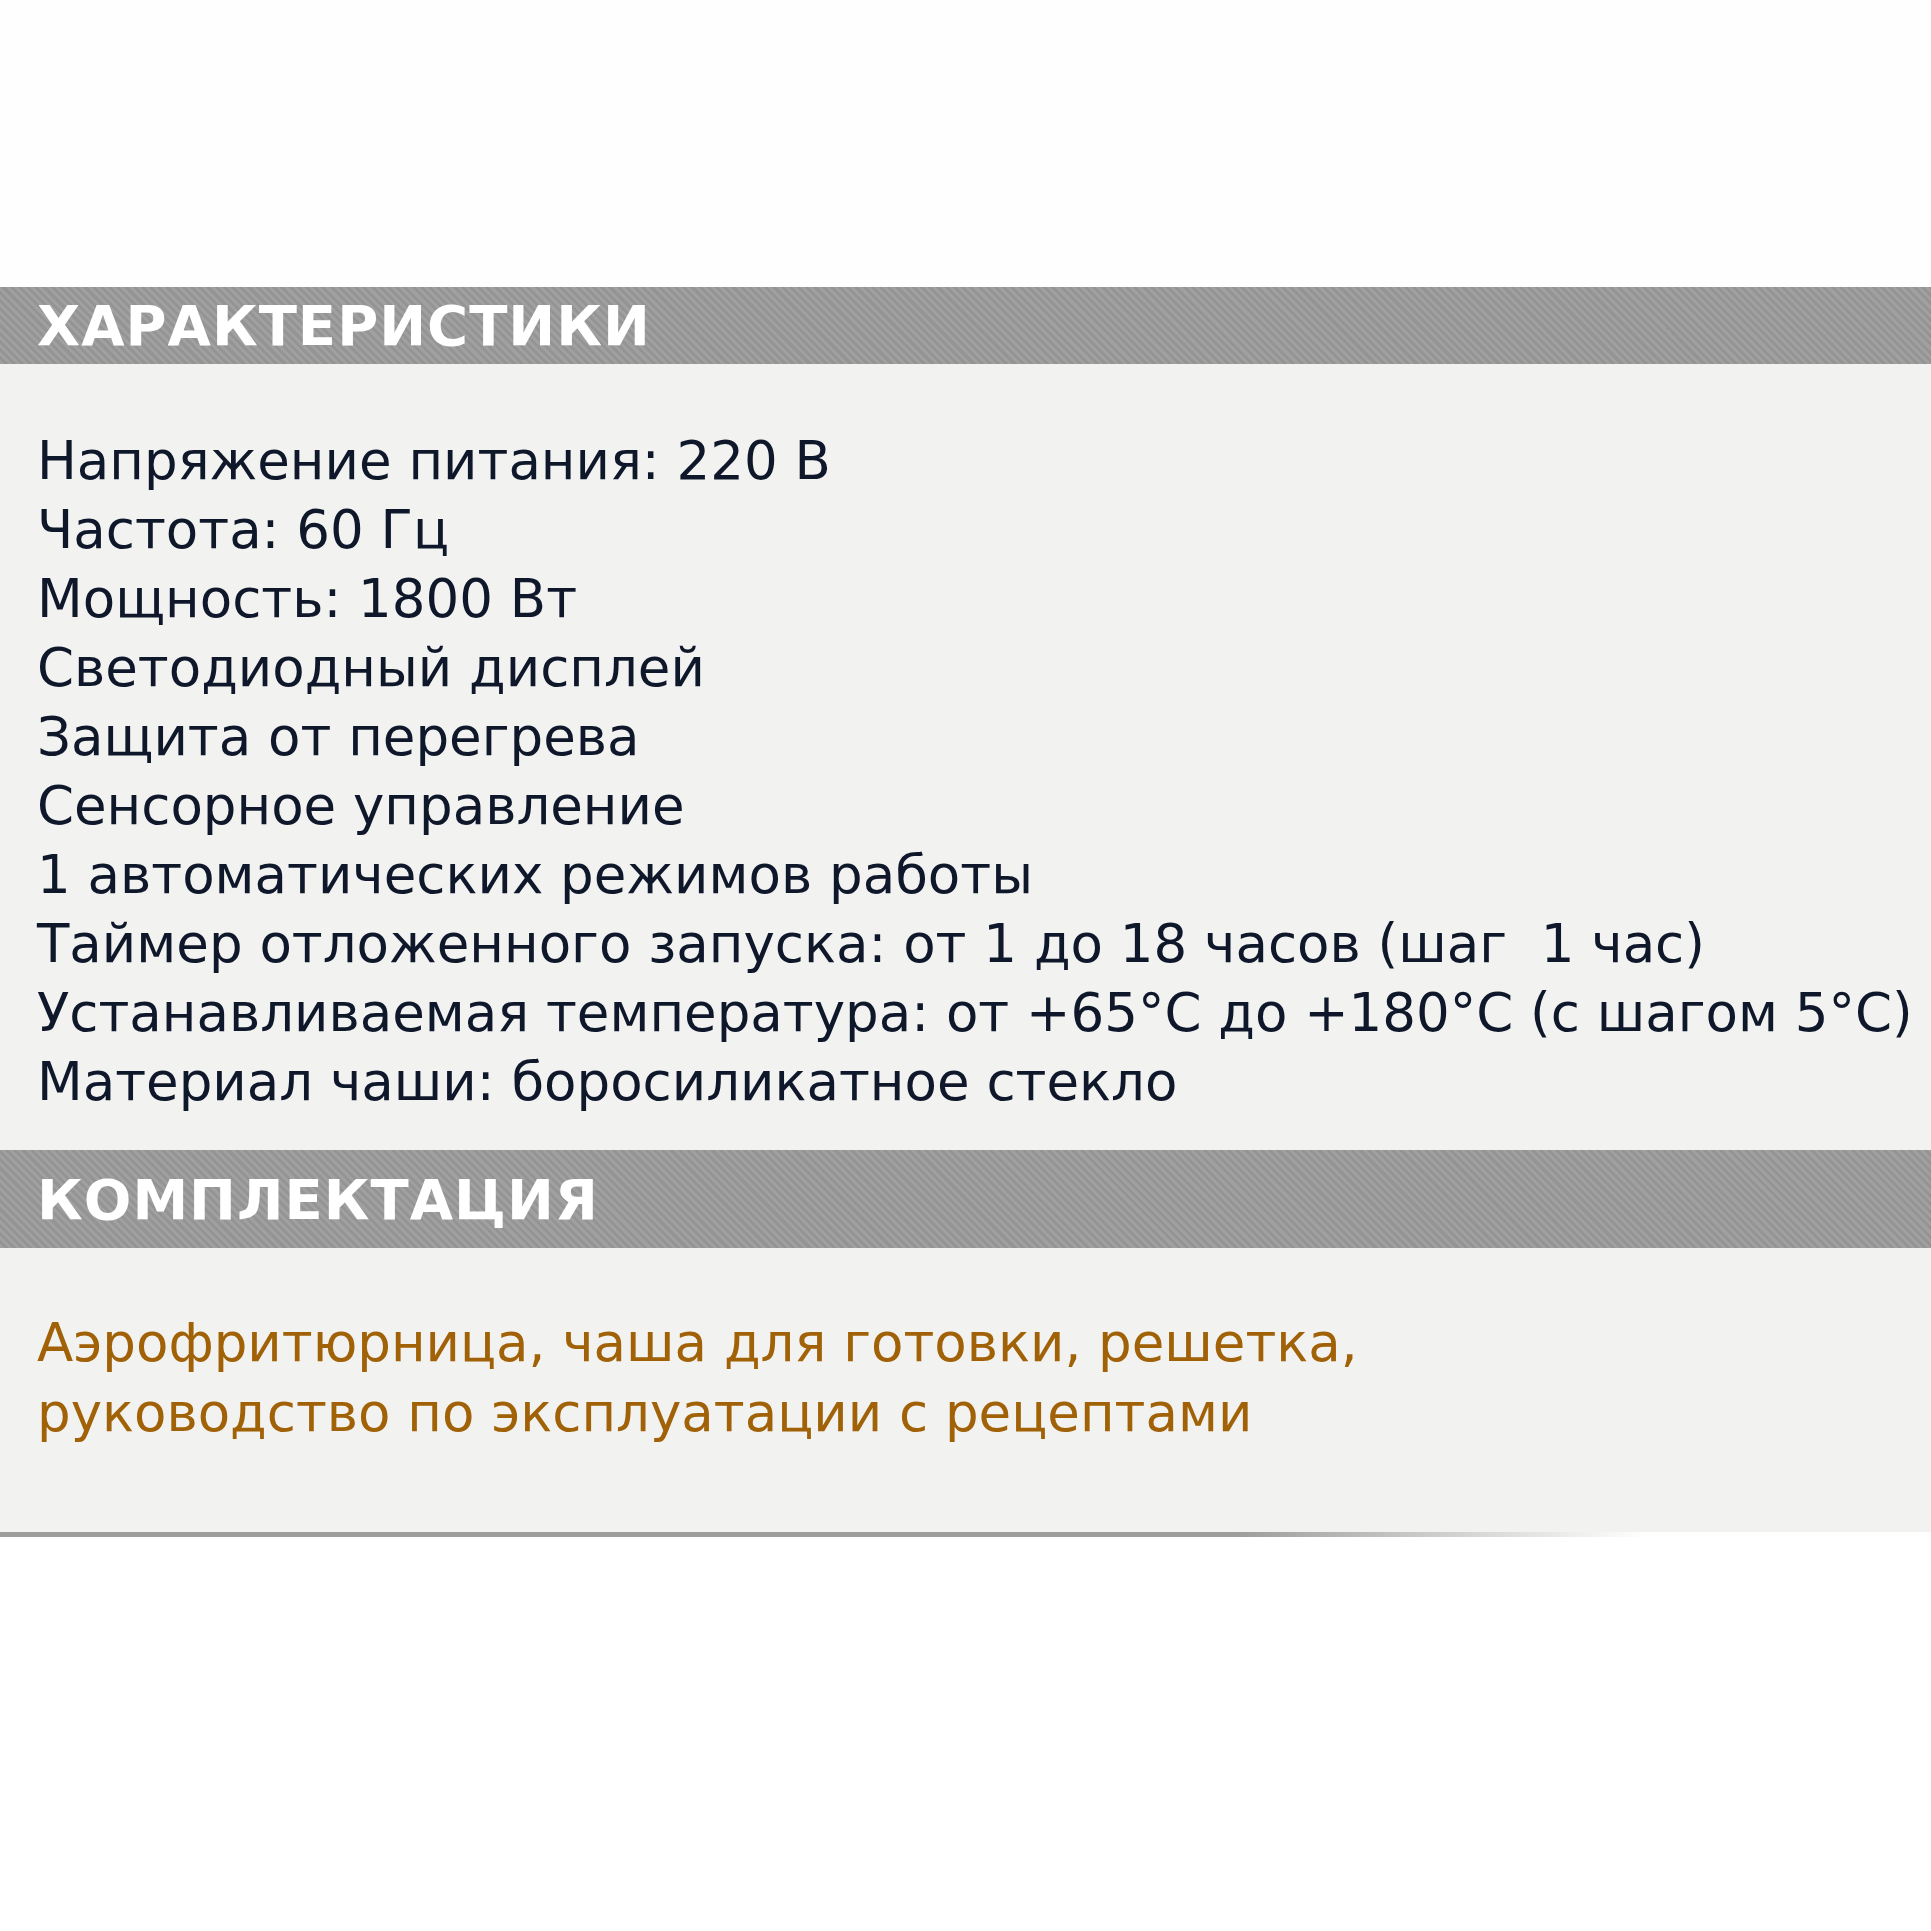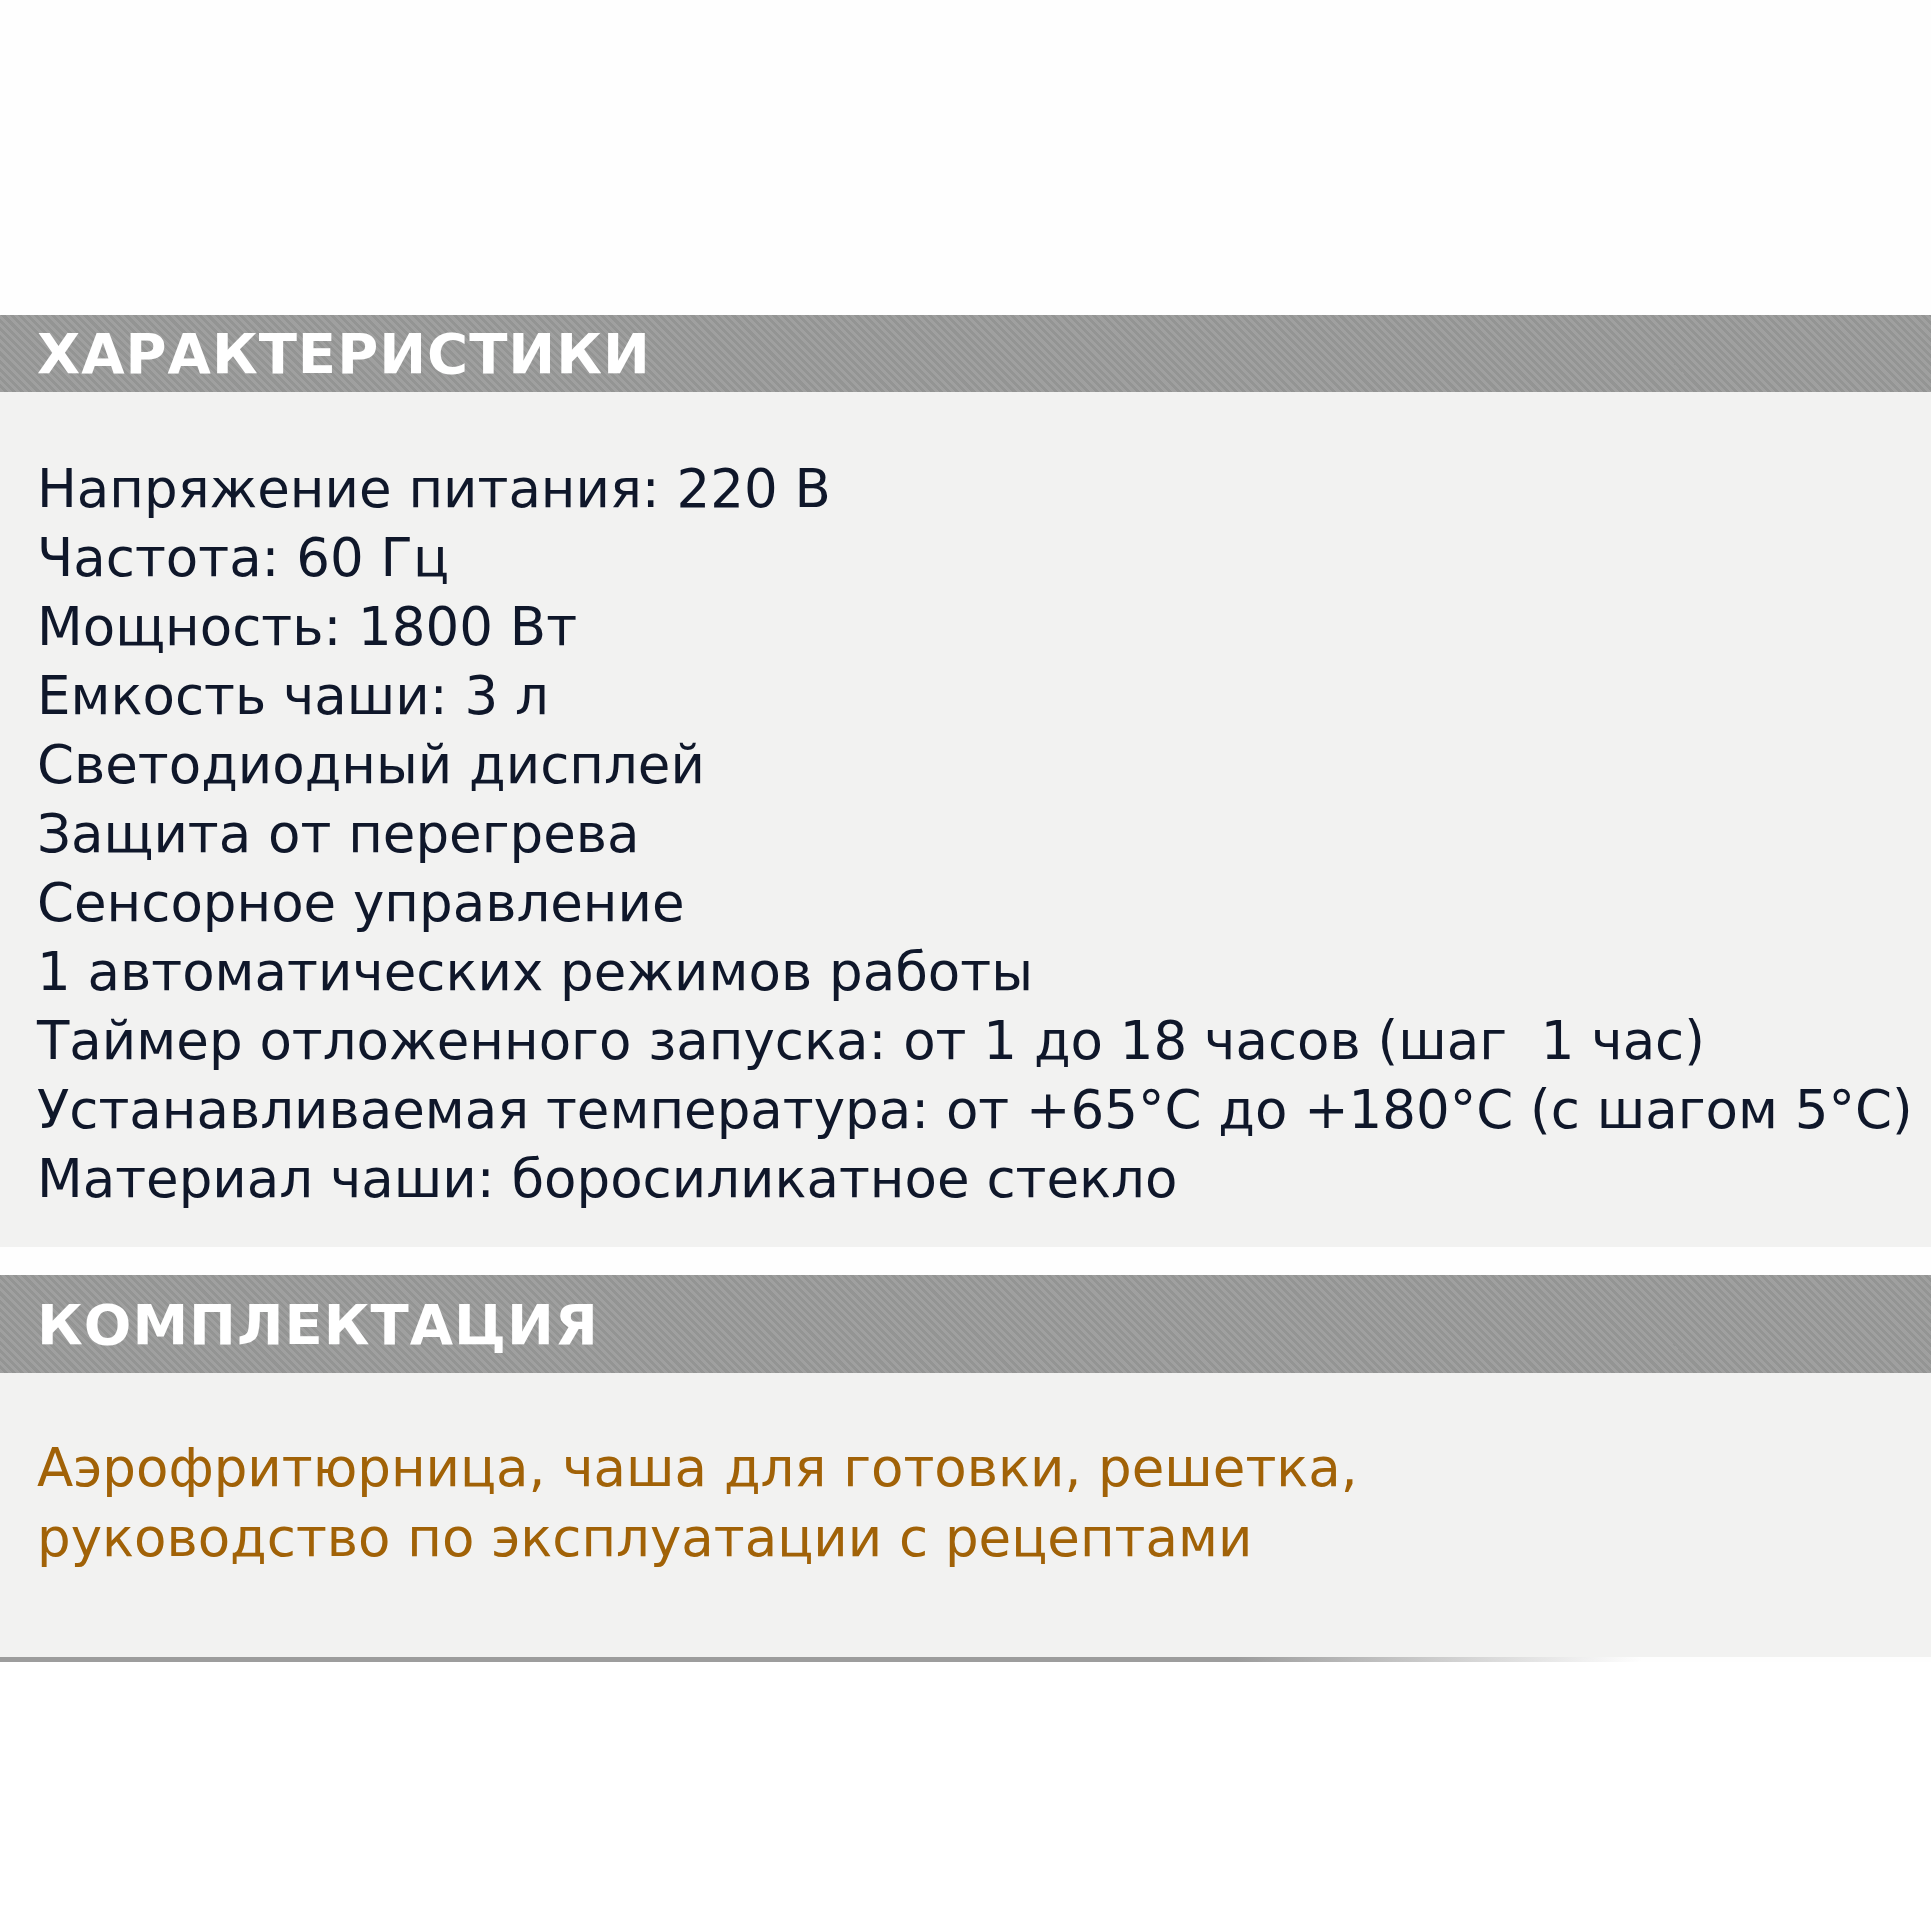--- a/index.html
+++ b/index.html
@@ -16,21 +16,20 @@
   }
   .top-space { height: 287px; background: #fefefe; }
 
   .bar {
     background-color: #9a9b9a;
     background-image: repeating-linear-gradient(45deg,
       rgba(255,255,255,0.055) 0 2.9px, rgba(0,0,0,0.045) 2.9px 5.8px);
     display: flex; align-items: center;
     padding-left: 37px; box-sizing: border-box;
     flex: none;
-    margin-top: 28px;
   }
   .bar--characteristics { height: 77px; }
   .bar--package { height: 98px; }
   .bar-title {
     font-size: 56px; font-weight: 700;
     color: #ffffff; letter-spacing: 1px;
     text-transform: uppercase;
     white-space: pre;
   }
 
@@ -69,21 +68,20 @@
   <div class="top-space"></div>
 
   <div class="bar bar--characteristics">
     <span class="bar-title">ХАРАКТЕРИСТИКИ</span>
   </div>
 
   <div class="panel panel--specs">
     <div class="spec-line">Напряжение питания: 220 В</div>
     <div class="spec-line">Частота: 60 Гц</div>
     <div class="spec-line">Мощность: 1800 Вт</div>
-    <div class="spec-line">Емкость чаши: 3 л</div>
     <div class="spec-line">Светодиодный дисплей</div>
     <div class="spec-line">Защита от перегрева</div>
     <div class="spec-line">Сенсорное управление</div>
     <div class="spec-line">1 автоматических режимов работы</div>
     <div class="spec-line">Таймер отложенного запуска: от 1 до 18 часов (шаг  1 час)</div>
     <div class="spec-line">Устанавливаемая температура: от +65°С до +180°С (с шагом 5°С)</div>
     <div class="spec-line">Материал чаши: боросиликатное стекло</div>
   </div>
 
   <div class="bar bar--package">

